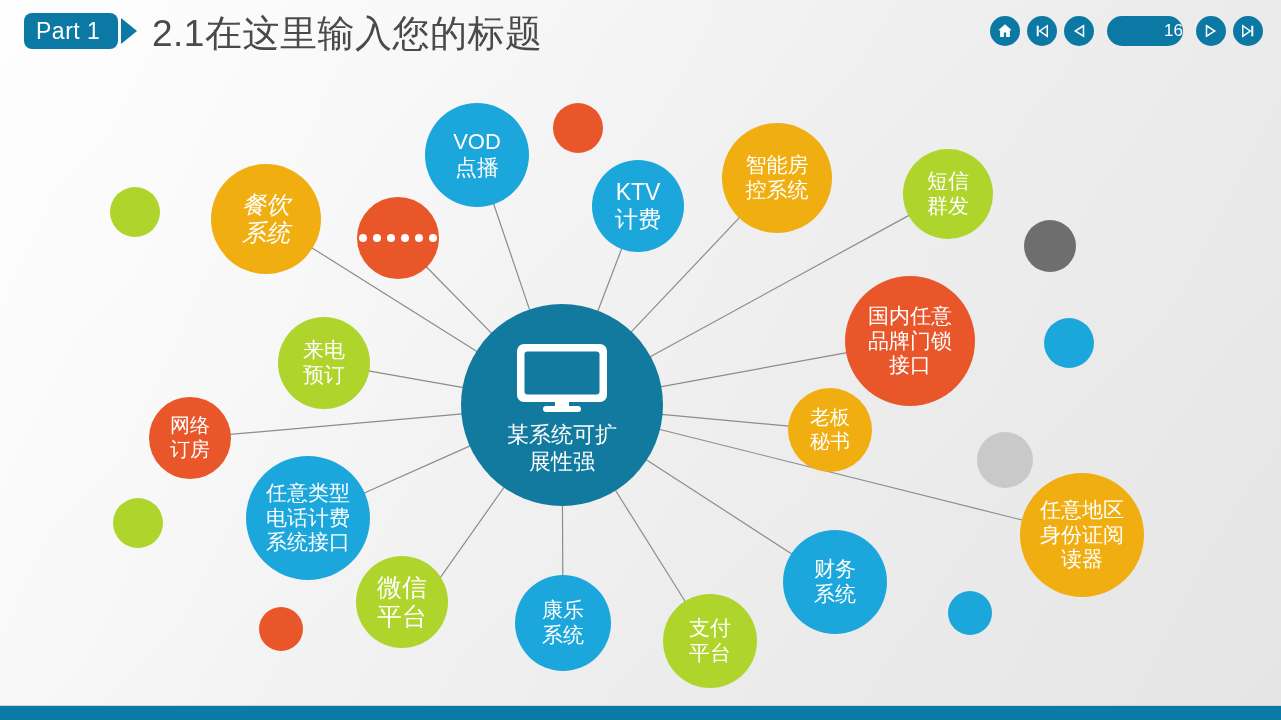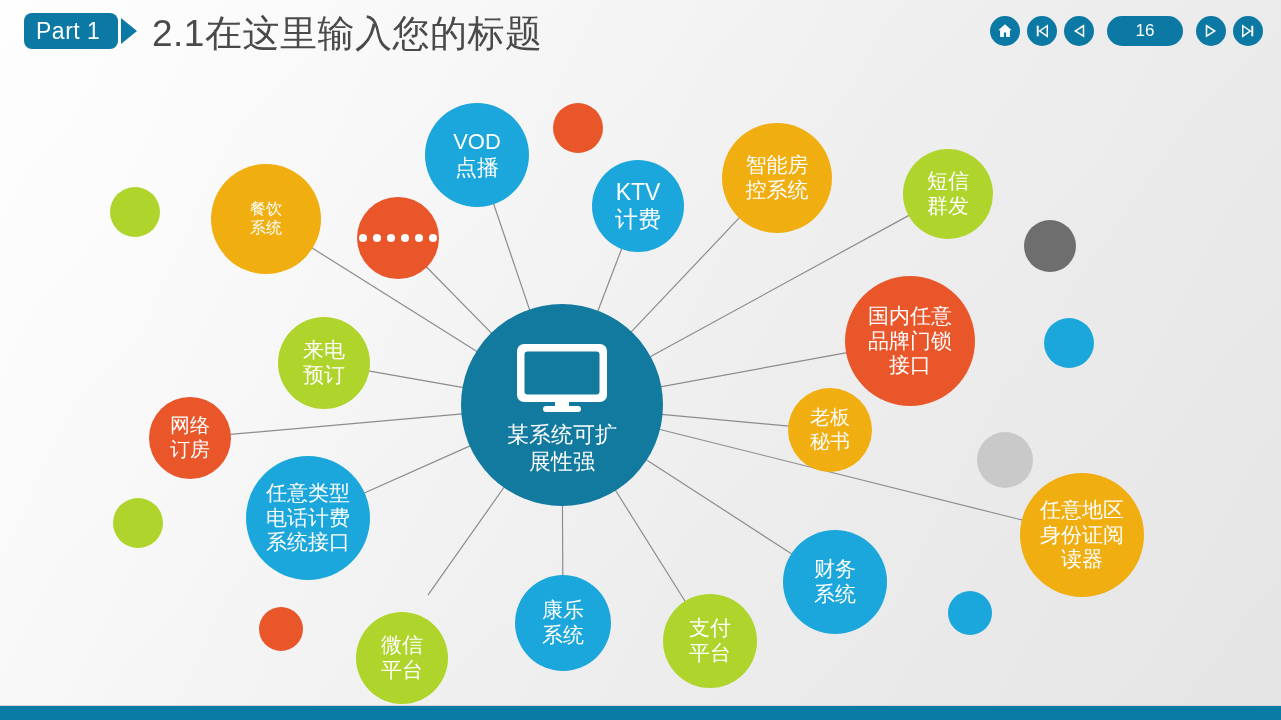--- a/index.html
+++ b/index.html
@@ -81,21 +81,21 @@
   }
   .nav-page {
     min-width: 76px;
     height: 30px;
     border-radius: 15px;
     background: #0c79a4;
     color: #ffffff;
     font-size: 17px;
     display: flex;
     align-items: center;
-    justify-content: center;
+    justify-content: flex-end;
     margin: 0 6px;
   }
   .nav-btn svg { display: block; }
 
   
   .lines {
     position: absolute;
     left: 0; top: 0;
     width: 1281px; height: 720px;
     pointer-events: none;
@@ -240,21 +240,21 @@
       <div class="deco" style="left: 1044px; top: 318px; width: 50px; height: 50px; background: rgb(27, 167, 219);"></div>
       <div class="deco" style="left: 977px; top: 432px; width: 56px; height: 56px; background: rgb(201, 201, 201);"></div>
       <div class="deco" style="left: 113px; top: 498px; width: 50px; height: 50px; background: rgb(175, 212, 43);"></div>
       <div class="deco" style="left: 259px; top: 607px; width: 44px; height: 44px; background: rgb(232, 86, 42);"></div>
       <div class="deco" style="left: 948px; top: 591px; width: 44px; height: 44px; background: rgb(27, 167, 219);"></div>
     </div>
 
   <div id="node-layer">
       <div class="node" style="left: 425px; top: 103px; width: 104px; height: 104px; background: rgb(27, 167, 219); font-size: 22px; align-items: center;"><span>VOD
 点播</span></div>
-      <div class="node" style="left: 211px; top: 164px; width: 110px; height: 110px; background: rgb(240, 174, 16); font-size: 16px;"><span>餐饮
+      <div class="node" style="left: 211px; top: 164px; width: 110px; height: 110px; background: rgb(240, 174, 16); font-size: 24px; font-style: italic;"><span>餐饮
 系统</span></div>
       <div class="node" style="left: 357px; top: 197px; width: 82px; height: 82px; background: rgb(232, 86, 42); font-size: 22px;"><span class="dots"><i></i><i></i><i></i><i></i><i></i><i></i></span></div>
       <div class="node" style="left: 592px; top: 160px; width: 92px; height: 92px; background: rgb(27, 167, 219); font-size: 23px;"><span>KTV
 计费</span></div>
       <div class="node" style="left: 722px; top: 123px; width: 110px; height: 110px; background: rgb(240, 174, 16); font-size: 21px;"><span>智能房
 控系统</span></div>
       <div class="node" style="left: 903px; top: 149px; width: 90px; height: 90px; background: rgb(175, 212, 43); font-size: 21px;"><span>短信
 群发</span></div>
       <div class="node" style="left: 845px; top: 276px; width: 130px; height: 130px; background: rgb(232, 86, 42); font-size: 21px;"><span>国内任意
 品牌门锁
@@ -263,21 +263,21 @@
 秘书</span></div>
       <div class="node" style="left: 1020px; top: 473px; width: 124px; height: 124px; background: rgb(240, 174, 16); font-size: 21px;"><span>任意地区
 身份证阅
 读器</span></div>
       <div class="node" style="left: 783px; top: 530px; width: 104px; height: 104px; background: rgb(27, 167, 219); font-size: 21px;"><span>财务
 系统</span></div>
       <div class="node" style="left: 663px; top: 594px; width: 94px; height: 94px; background: rgb(175, 212, 43); font-size: 21px;"><span>支付
 平台</span></div>
       <div class="node" style="left: 515px; top: 575px; width: 96px; height: 96px; background: rgb(27, 167, 219); font-size: 21px;"><span>康乐
 系统</span></div>
-      <div class="node" style="left: 356px; top: 612px; width: 92px; height: 92px; background: rgb(175, 212, 43); font-size: 21px;"><span>微信
+      <div class="node" style="left: 356px; top: 556px; width: 92px; height: 92px; background: rgb(175, 212, 43); font-size: 25px;"><span>微信
 平台</span></div>
       <div class="node" style="left: 246px; top: 456px; width: 124px; height: 124px; background: rgb(27, 167, 219); font-size: 21px;"><span>任意类型
 电话计费
 系统接口</span></div>
       <div class="node" style="left: 149px; top: 397px; width: 82px; height: 82px; background: rgb(232, 86, 42); font-size: 20px;"><span>网络
 订房</span></div>
       <div class="node" style="left: 278px; top: 317px; width: 92px; height: 92px; background: rgb(175, 212, 43); font-size: 21px;"><span>来电
 预订</span></div>
     </div>
 

